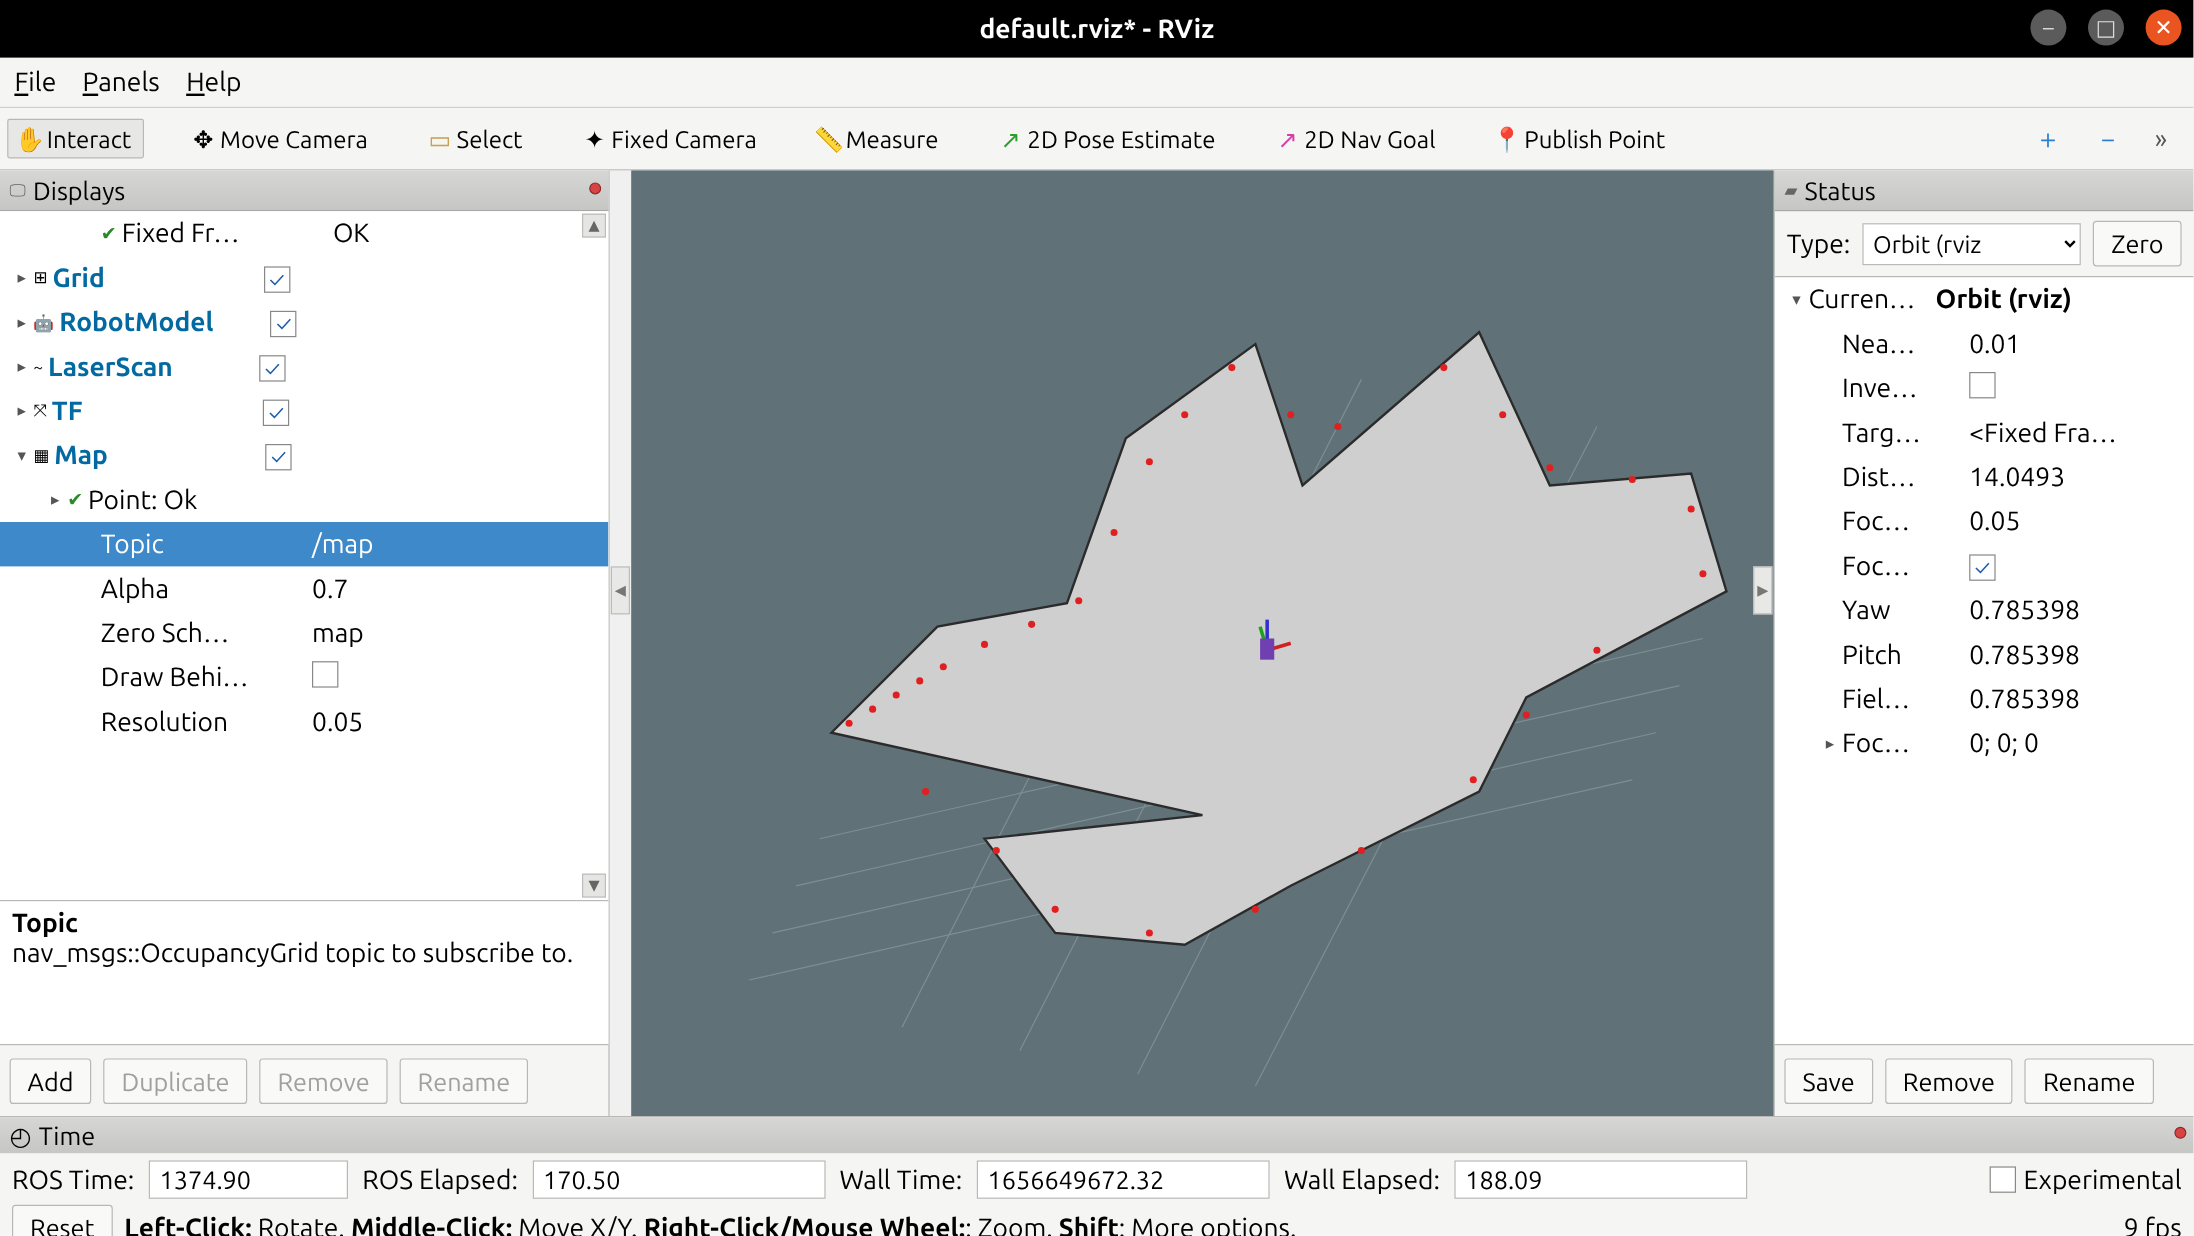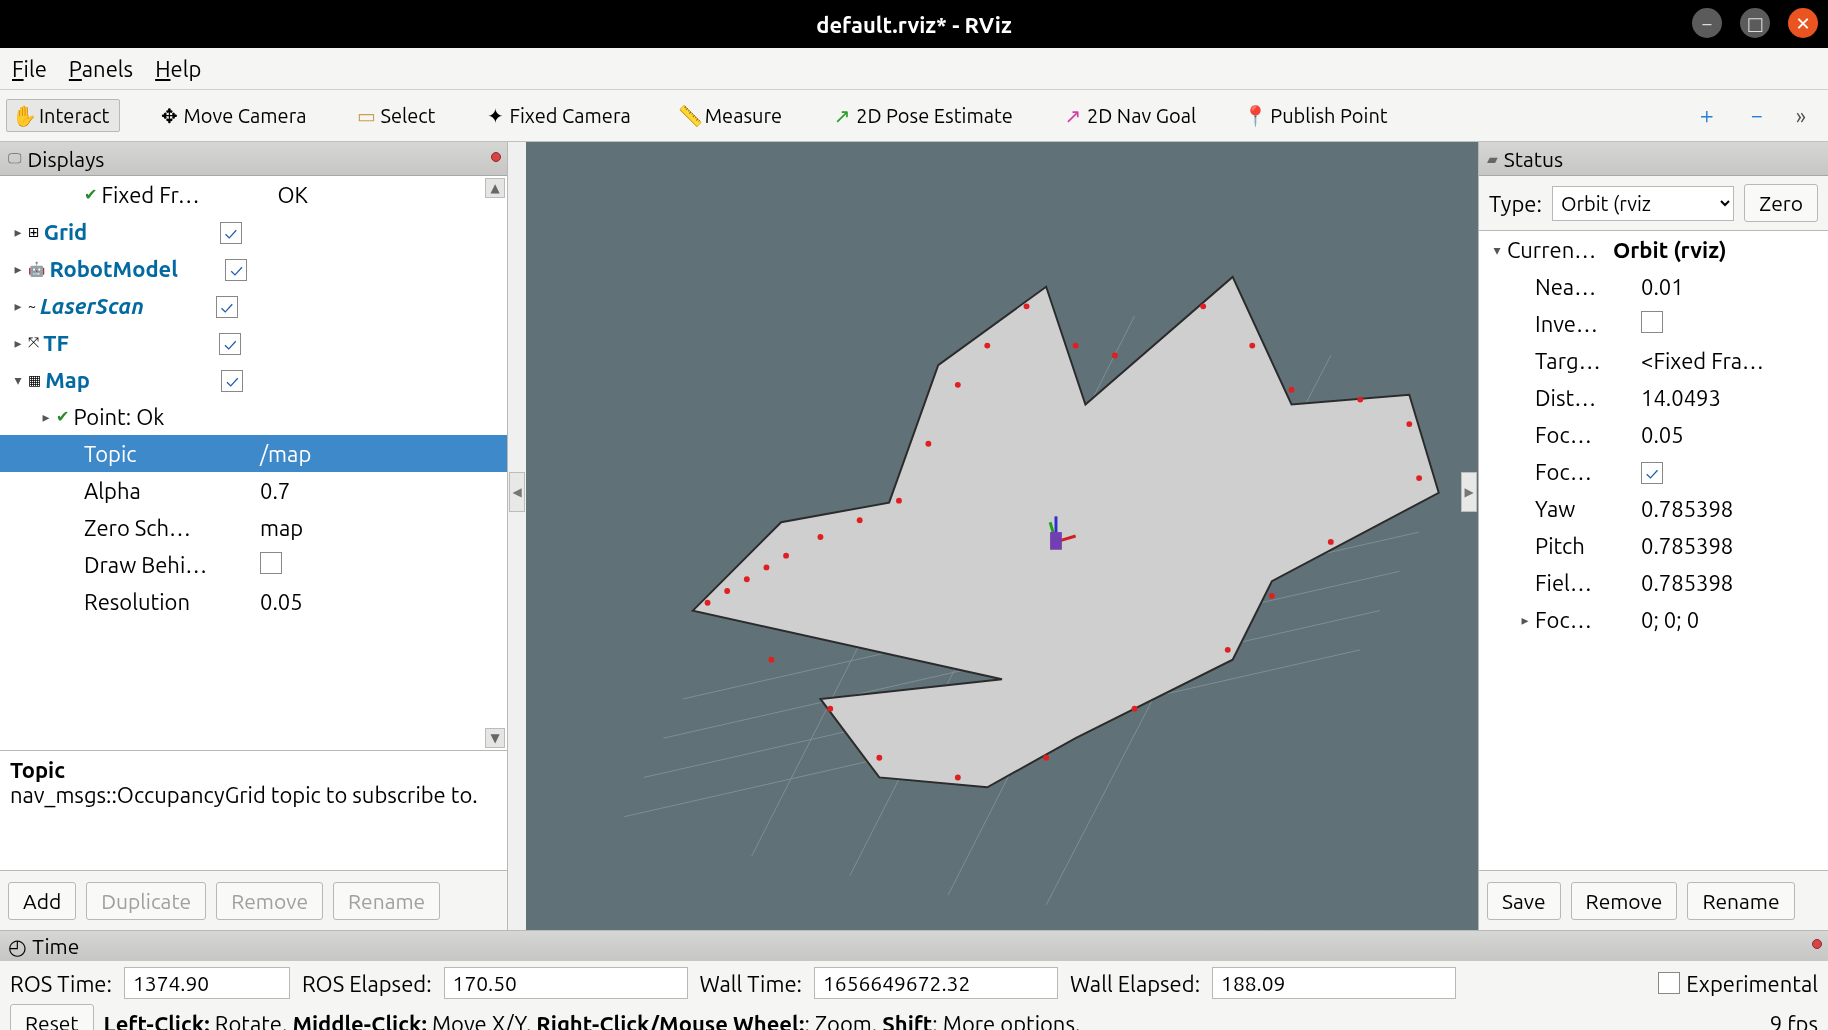--- a/index.html
+++ b/index.html
@@ -172,21 +172,21 @@
           <span class="ind" style="width: 0px;"></span>
           <span class="tw">▸</span>
           <span style="margin-right: 4px; font-size: 14px;">🤖</span>
           <span class="label blue" style="width: 170px;">RobotModel</span>
           <span class="val"><span class="check">✓</span></span>
         </div>
         <div class="tree-row">
           <span class="ind" style="width: 0px;"></span>
           <span class="tw">▸</span>
           <span style="margin-right: 4px; font-size: 14px;">~</span>
-          <span class="label blue" style="width: 170px; font-style: italic;">LaserScan</span>
+          <span class="label blue" style="width: 170px;">LaserScan</span>
           <span class="val"><span class="check">✓</span></span>
         </div>
         <div class="tree-row">
           <span class="ind" style="width: 0px;"></span>
           <span class="tw">▸</span>
           <span style="margin-right: 4px; font-size: 14px;">⤧</span>
           <span class="label blue" style="width: 170px;">TF</span>
           <span class="val"><span class="check">✓</span></span>
         </div>
         <div class="tree-row">

